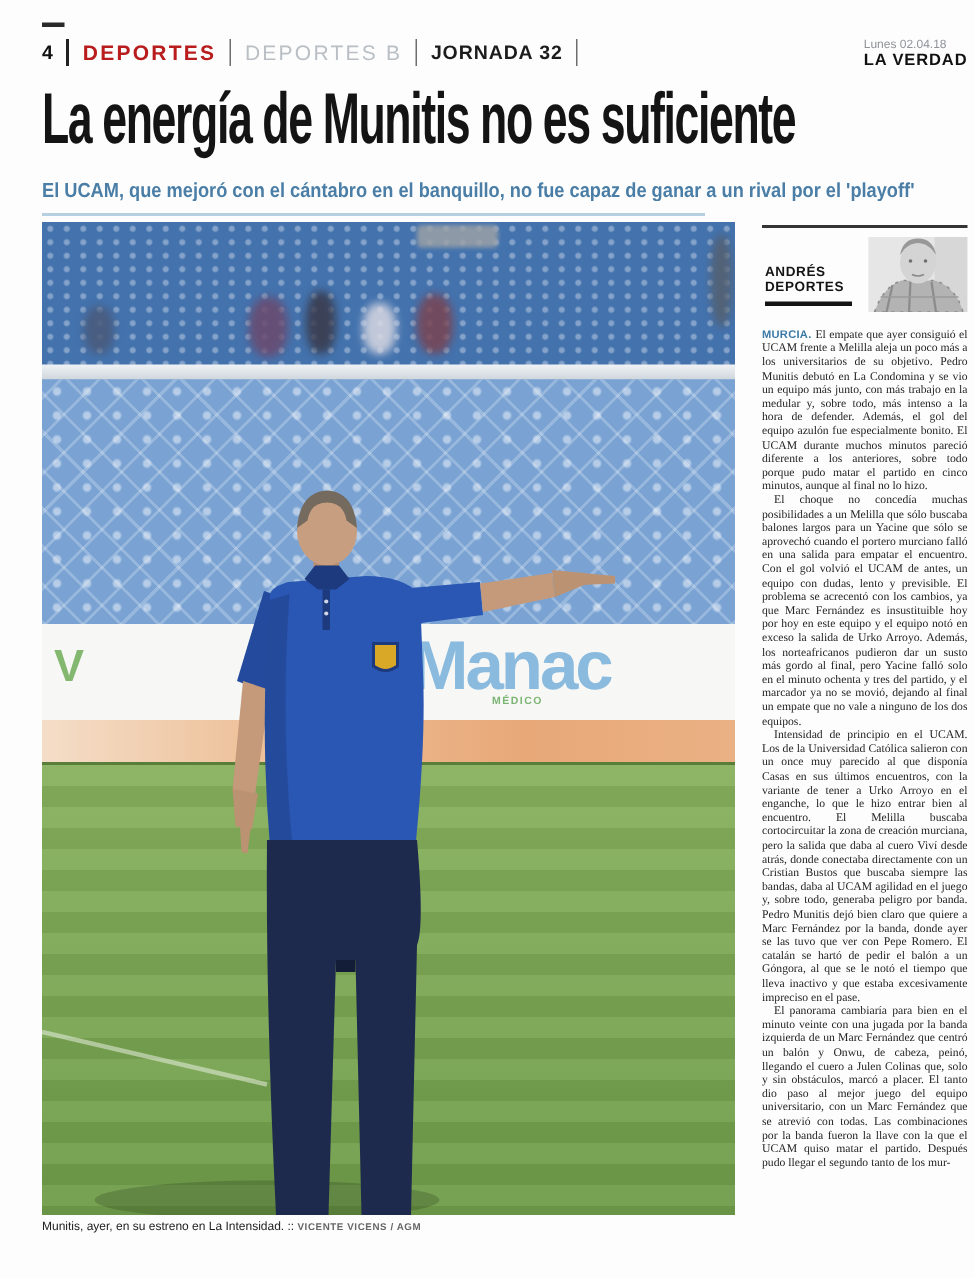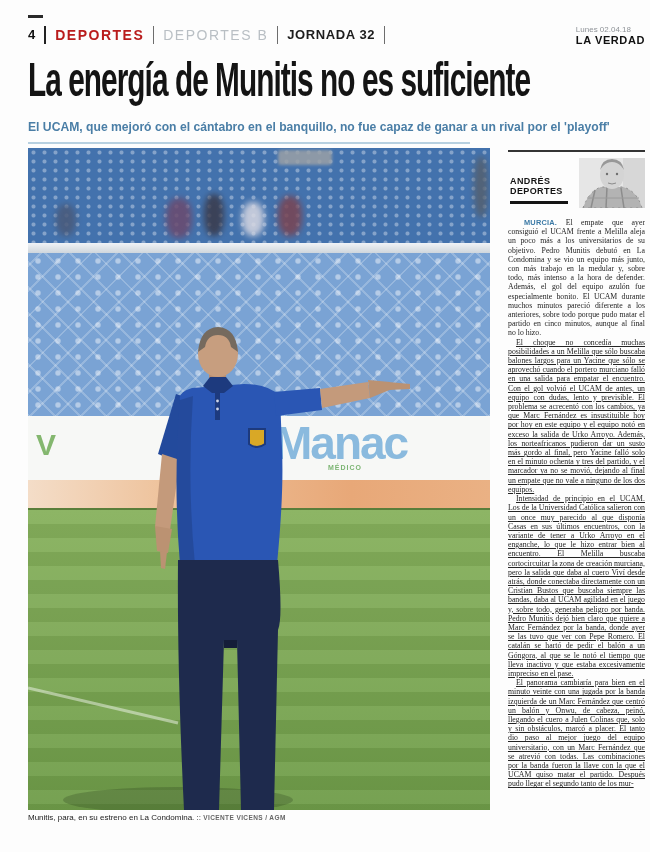--- a/index.html
+++ b/index.html
@@ -75,23 +75,23 @@
   .col{position:absolute;left:508px;top:150px;width:137px;}
   .col-rule{height:2px;background:#343434;}
   .byline{position:relative;height:66px;}
   .byline-name{position:absolute;left:2px;top:24px;font-size:9px;font-weight:800;
                letter-spacing:.4px;line-height:10px;color:#141414;}
   .byline-underline{width:58px;height:2.5px;background:#141414;margin-top:5px;}
   .portrait{position:absolute;right:0;top:6px;width:66px;height:50px;background:#e8e8e8;overflow:hidden;}
   .article-text{height:610px;overflow:hidden;font-family:"Liberation Serif",serif;
                 font-size:7.8px;line-height:9.2px;text-align:justify;color:#242424;}
   .article-text p{margin:0;}
-  .article-text p + p{text-indent:8px;text-decoration:underline;}
+  .article-text p + p{text-indent:8px;}
   .dateline{font-family:"Liberation Sans",sans-serif;font-weight:700;font-size:7.4px;
-            color:#3c7aa6;letter-spacing:.2px;margin-left:16px;}
+            color:#3c7aa6;letter-spacing:.2px;}
 </style>
 </head>
 <body>
 
 <div class="page">
 
   <div class="crop-tick"></div>
 
   <header class="topbar">
     <div class="tb-left">
@@ -162,21 +162,21 @@
       <circle cx="189.5" cy="261" r="1.4" fill="#cfd6e8"></circle>
 
       <path d="M221,281 L237,281 L237,296 Q229,302 221,296 Z" fill="#d9a826" stroke="#1d3a7e" stroke-width="2"></path>
 
       <path d="M150,412 L250,412 Q255,470 250,482 L246,662 L213,662 L209,492 L196,492 L191,662 L156,662 Q149,520 150,412 Z" fill="#1e2a4d"></path>
       <path d="M196,492 L209,492 L209,500 L196,500 Z" fill="#141d38"></path>
     </svg>
   </figure>
 
   <figcaption class="caption">
-    <span>Munitis, para, en su estreno en La Condomina. :: </span><span class="credit">VICENTE VICENS / AGM</span>
+    <span>Munitis, ayer, en su estreno en La Intensidad. :: </span><span class="credit">VICENTE VICENS / AGM</span>
   </figcaption>
 
   <aside class="col">
     <div class="col-rule"></div>
     <div class="byline">
       <div class="byline-name">
         <div>ANDRÉS</div>
         <div>DEPORTES</div>
         <div class="byline-underline"></div>
       </div>

